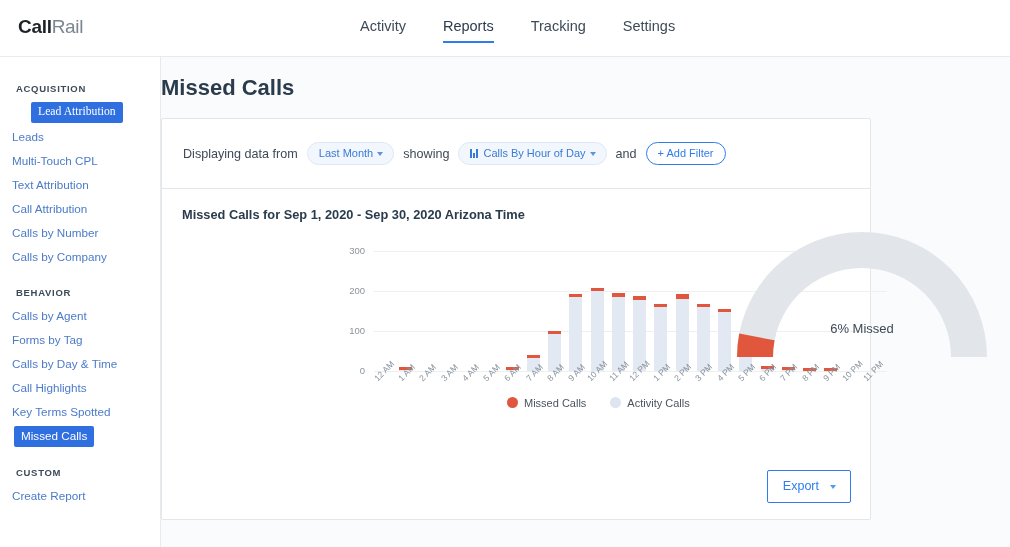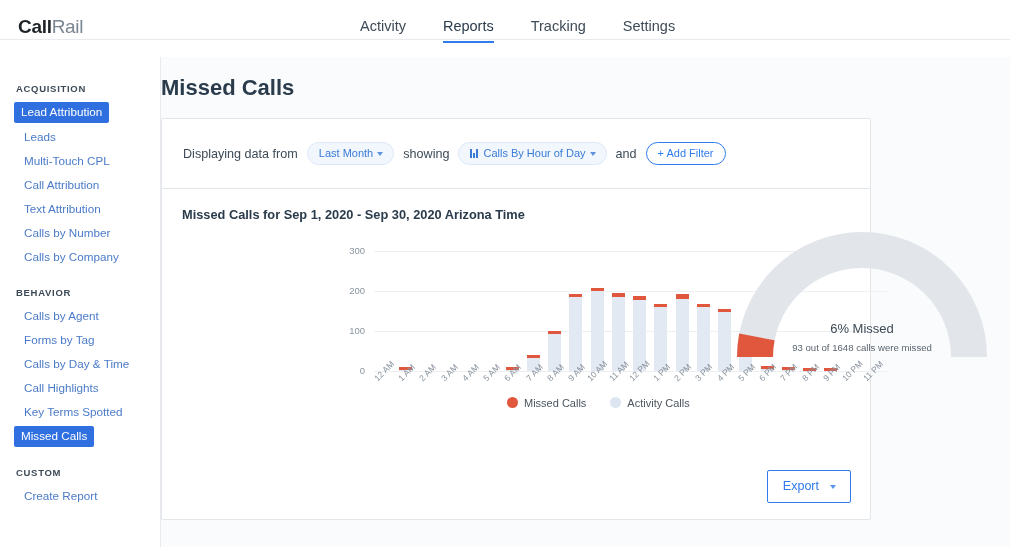--- a/index.html
+++ b/index.html
@@ -8,21 +8,21 @@
     width: 1010px; height: 547px;
     font-family: "Liberation Sans", sans-serif;
     background: #ffffff;
     color: #33475b;
     overflow: hidden;
     position: relative;
   }
 
   
   .topbar {
-    height: 40px;
+    height: 57px;
     border-bottom: 1px solid #e8eaed;
     display: flex; align-items: center;
     background: #fff;
     position: relative;
   }
   .logo {
     position: absolute; left: 18px; top: 16px;
     font-size: 19px; letter-spacing: -0.3px;
   }
   .logo .b { font-weight: bold; color: #1d2226; }
@@ -47,21 +47,21 @@
     padding-top: 26px;
     overflow: hidden;
   }
   .sect {
     font-size: 9.5px; font-weight: bold; letter-spacing: 0.7px;
     color: #3d4a57; padding: 0 0 6px 16px; text-transform: uppercase;
   }
   .sect.gap { padding-top: 18px; }
   .navitem {
     display: block; font-size: 11.7px; color: #4b7bc8;
-    padding: 4px 0 4px 24px; text-decoration: none;
+    padding: 4px 0 4px 12px; text-decoration: none;
     line-height: 16px;
   }
   .navitem.active {
     background: #2f6fe0; color: #ffffff;
     display: inline-block; padding: 2px 7px 3px 7px;
     margin-left: 14px; border-radius: 2px;
   }
   .navitem.active-wrap { padding: 2px 0 2px 0; }
 
   
@@ -141,25 +141,25 @@
   <div class="mainnav" id="mainnav">
       <a href="#">Activity</a>
       <a href="#" class="active">Reports</a>
       <a href="#">Tracking</a>
       <a href="#">Settings</a>
     </div>
 </div>
 
 <div class="sidebar" id="sidebar">
     <div class="sect">ACQUISITION</div>
-    <div class="navitem active-wrap" style="padding: 2px 0px;"><a href="#" class="navitem active">Lead Attribution</a></div>
+    <div class="navitem active-wrap" style="padding: 2px 17px; font-family: Liberation Serif, serif;"><a href="#" class="navitem active">Lead Attribution</a></div>
     <a href="#" class="navitem">Leads</a>
     <a href="#" class="navitem">Multi-Touch CPL</a>
+    <a href="#" class="navitem">Text Attribution</a>
     <a href="#" class="navitem">Call Attribution</a>
-    <a href="#" class="navitem">Text Attribution</a>
     <a href="#" class="navitem">Calls by Number</a>
     <a href="#" class="navitem">Calls by Company</a>
     <div class="sect gap">BEHAVIOR</div>
     <a href="#" class="navitem">Calls by Agent</a>
     <a href="#" class="navitem">Forms by Tag</a>
     <a href="#" class="navitem">Calls by Day &amp; Time</a>
     <a href="#" class="navitem">Call Highlights</a>
     <a href="#" class="navitem">Key Terms Spotted</a>
     <div class="navitem active-wrap" style="padding: 2px 0px;"><a href="#" class="navitem active">Missed Calls</a></div>
     <div class="sect gap">CUSTOM</div>
@@ -365,21 +365,20 @@
           <div><span class="dot" style="background: rgb(221, 229, 240);"></span><span>Activity Calls</span></div>
         </div>
 
       <div class="gauge">
         <svg width="250" height="135" viewBox="0 0 250 135">
           <path id="gtrack" d="M 18 128 A 107 107 0 0 1 232 128" fill="none" stroke="#e2e6ea" stroke-width="36"></path>
           <path id="gfill" d="M 18 128 A 107 107 0 0 1 232 128" fill="none" stroke="#e0573e" stroke-width="36" style="stroke-dasharray: 336.198; stroke-dashoffset: 316.026;"></path>
         </svg>
         <div class="gaugetxt">
           <div class="gpct">6% Missed</div>
-          <div class="gsub">93 out of 1648 calls were missed</div>
         </div>
       </div>
     </div>
 
     <button class="exportbtn">
       <span>Export</span>
       <span class="caret">▾</span>
     </button>
   </div>
 </div>

